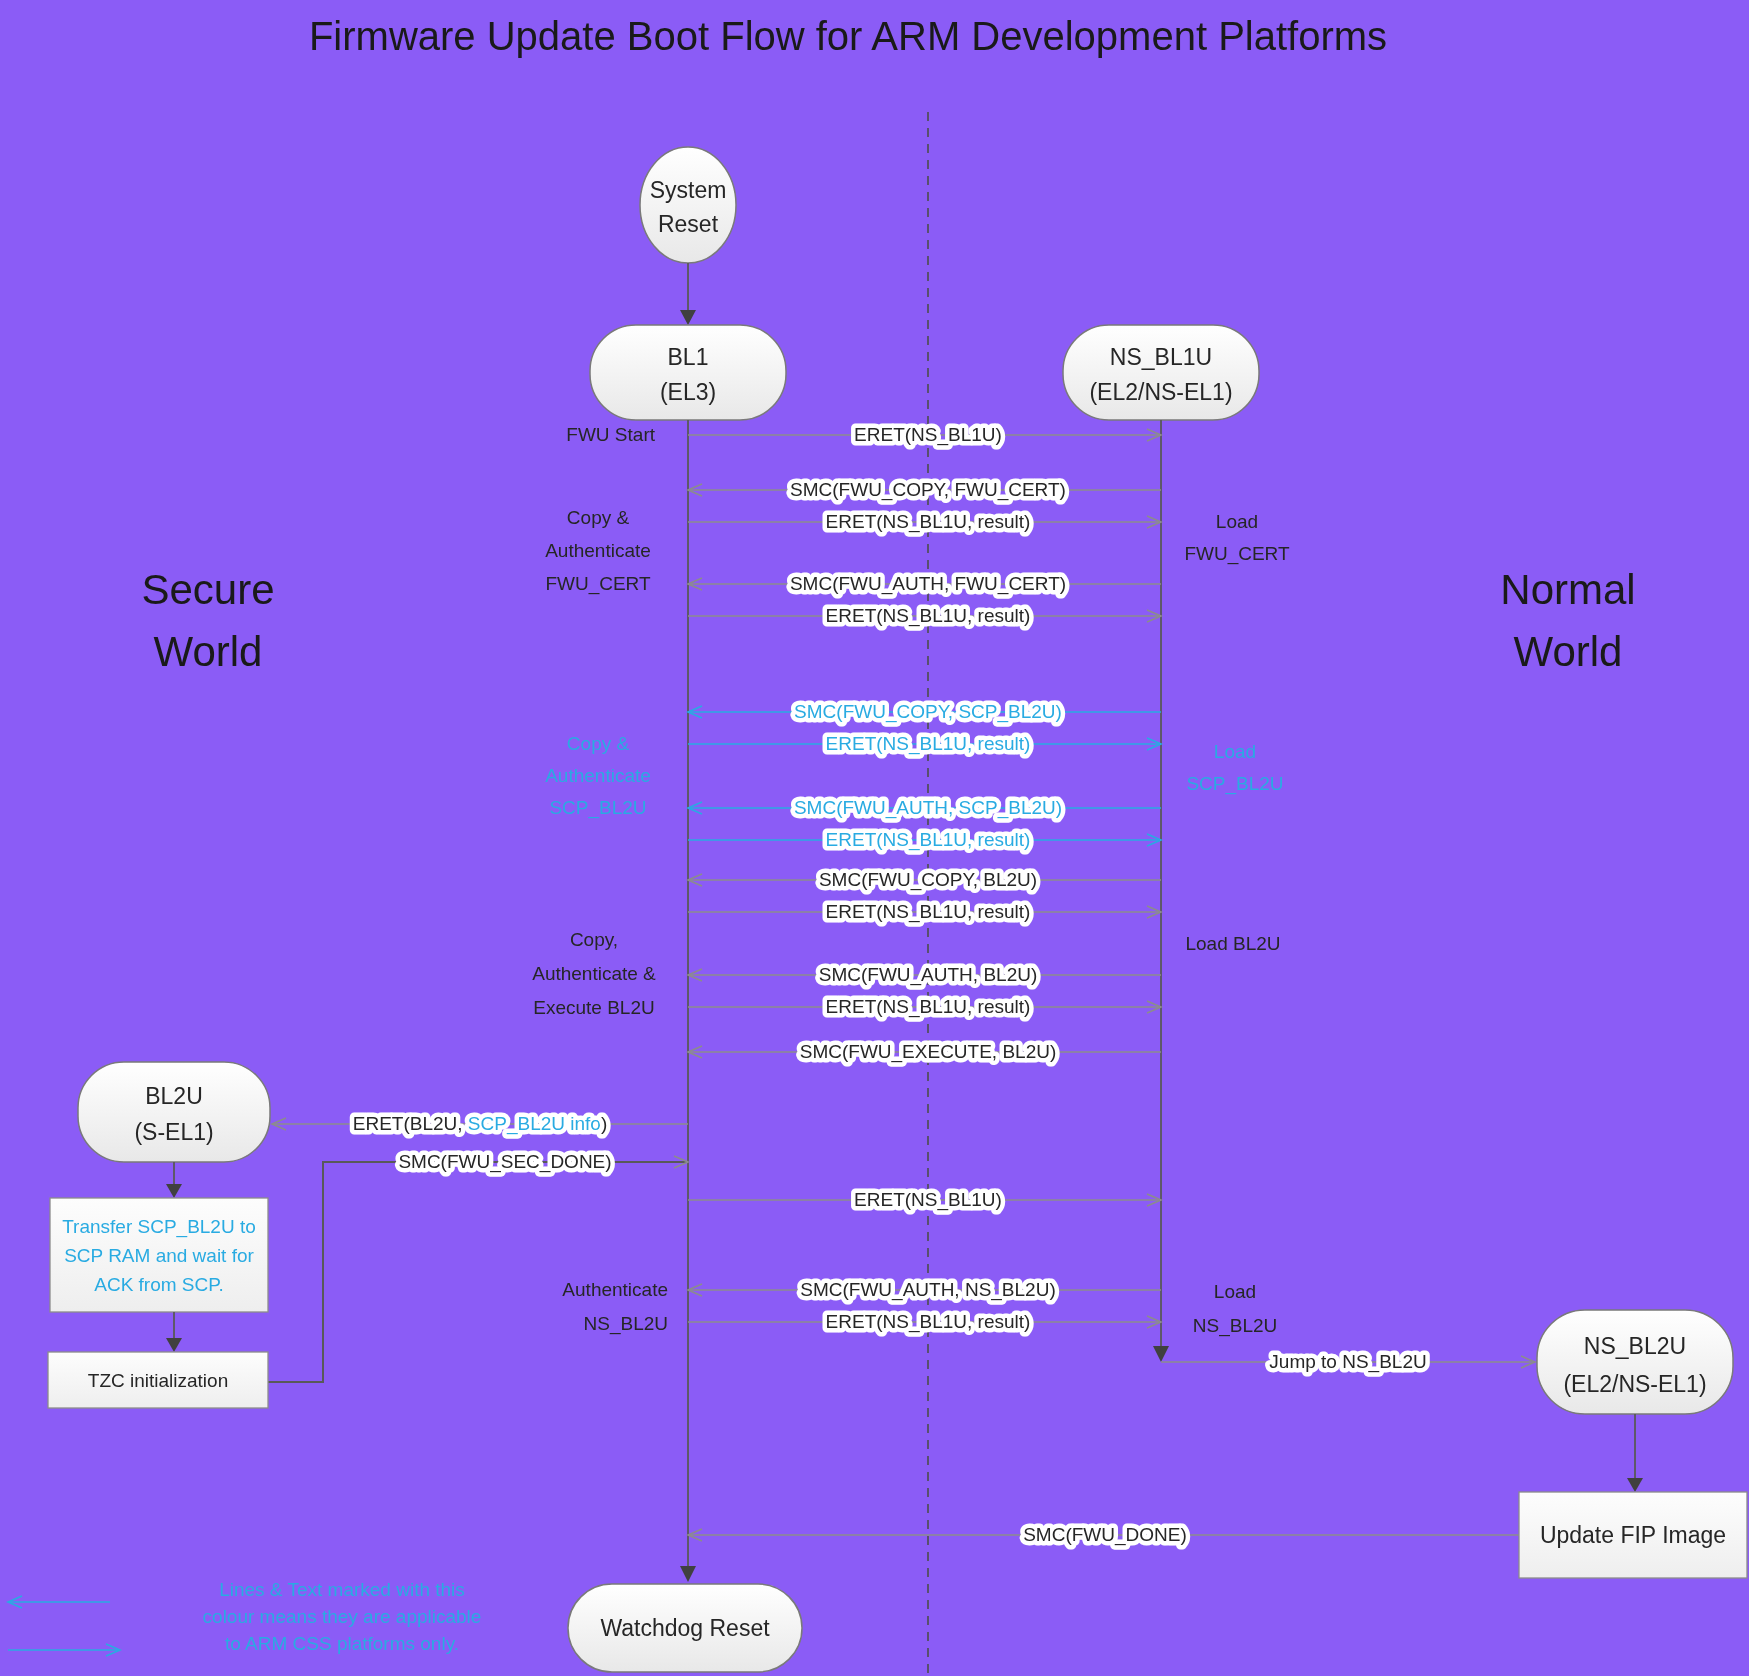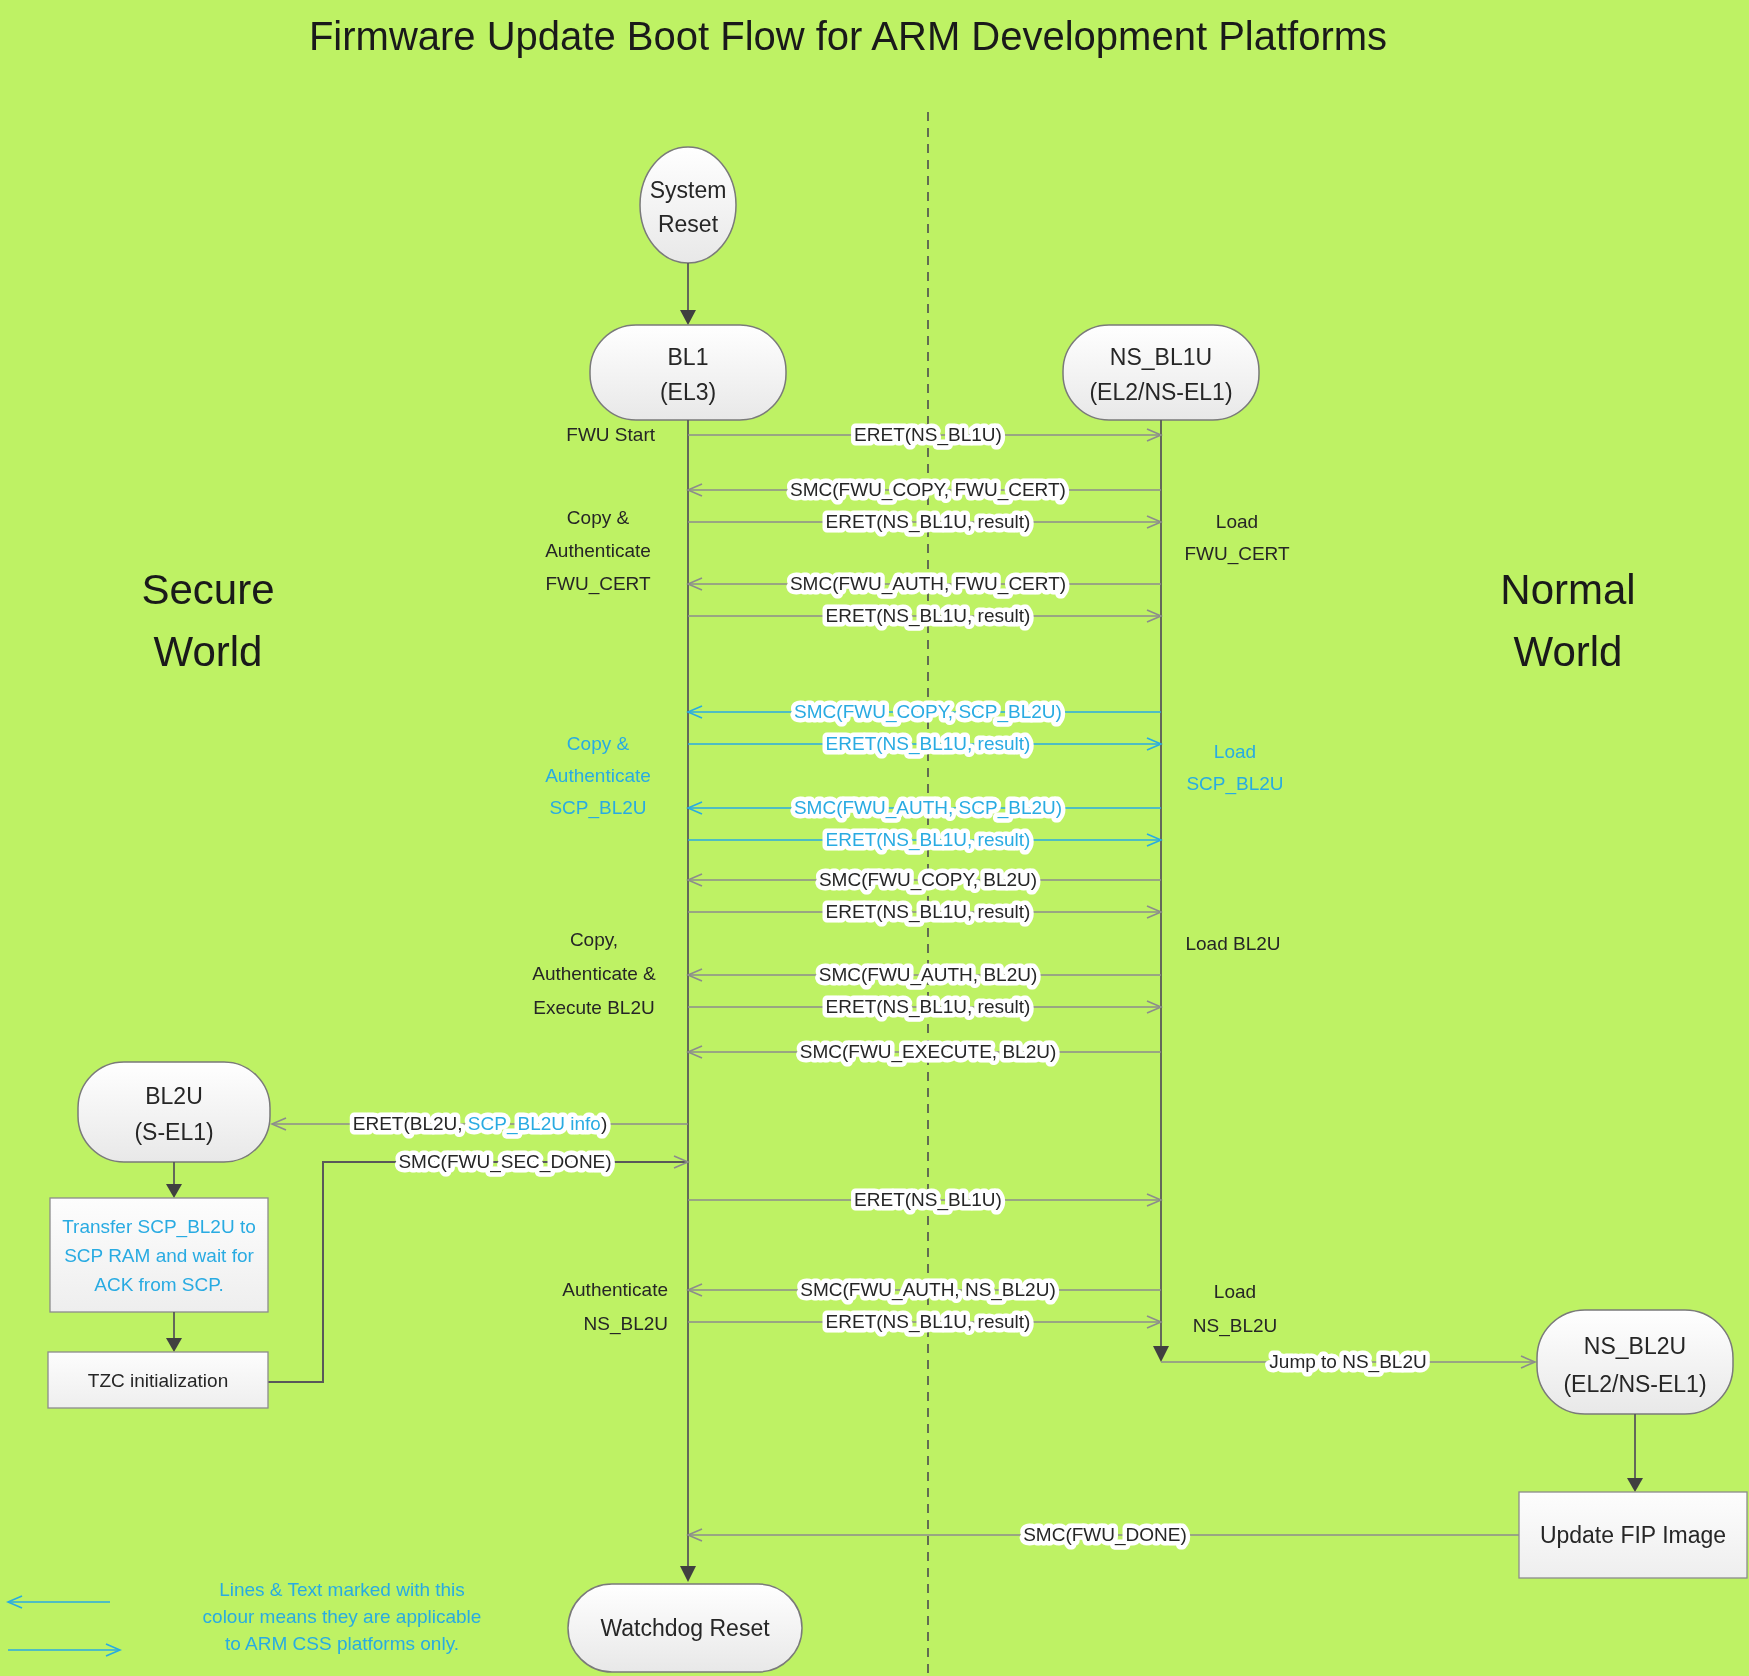--- a/index.html
+++ b/index.html
@@ -1,16 +1,16 @@
 <!DOCTYPE html>
 <html><head>
 <meta charset="utf-8">
 <style>
   html,body{margin:0;padding:0;background:#ffffff;}
-  #stage{position:relative;width:1749px;height:1676px;background:#bef264;overflow:hidden;}
+  #stage{position:relative;width:1749px;height:1676px;background:#8b5cf6;overflow:hidden;}
   svg{position:absolute;left:0;top:0;}
   text{font-family:"Liberation Sans",sans-serif;fill:#262626;white-space:pre;}
   .title{font-size:40px;text-anchor:middle;fill:#1a1a1a;}
   .world{font-size:42px;text-anchor:middle;fill:#1a1a1a;}
   .nodetext{font-size:23px;text-anchor:middle;}
   .msg{font-size:19px;text-anchor:middle;paint-order:stroke;stroke:#ffffff;stroke-width:9px;stroke-linejoin:round;}
   .side{font-size:19px;text-anchor:middle;}
   .end{text-anchor:end;}
   .tblue{fill:#29ABE2;}
   .legendtext{font-size:19px;text-anchor:middle;fill:#29ABE2;}

